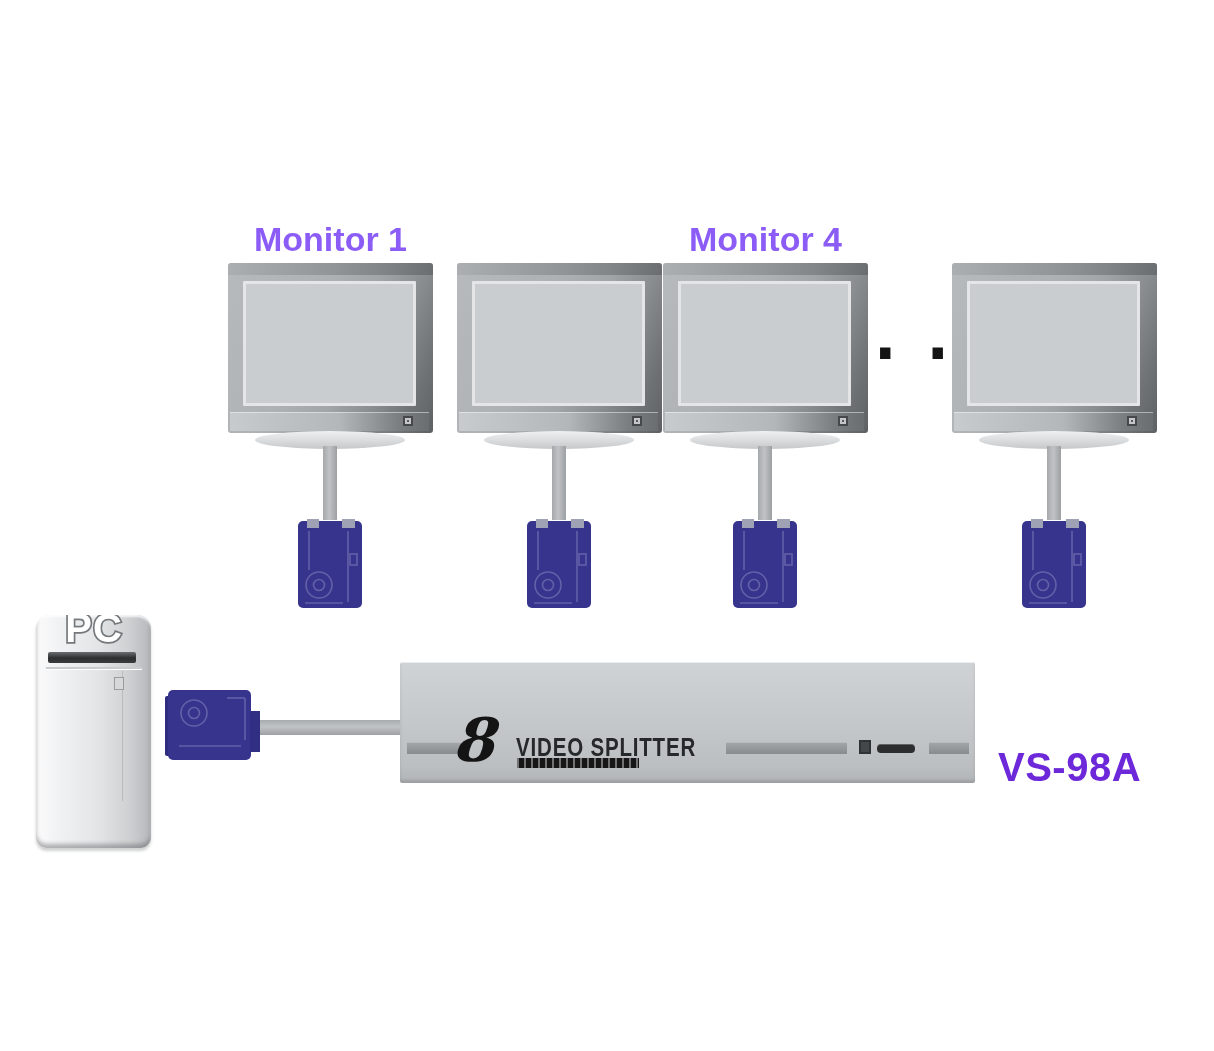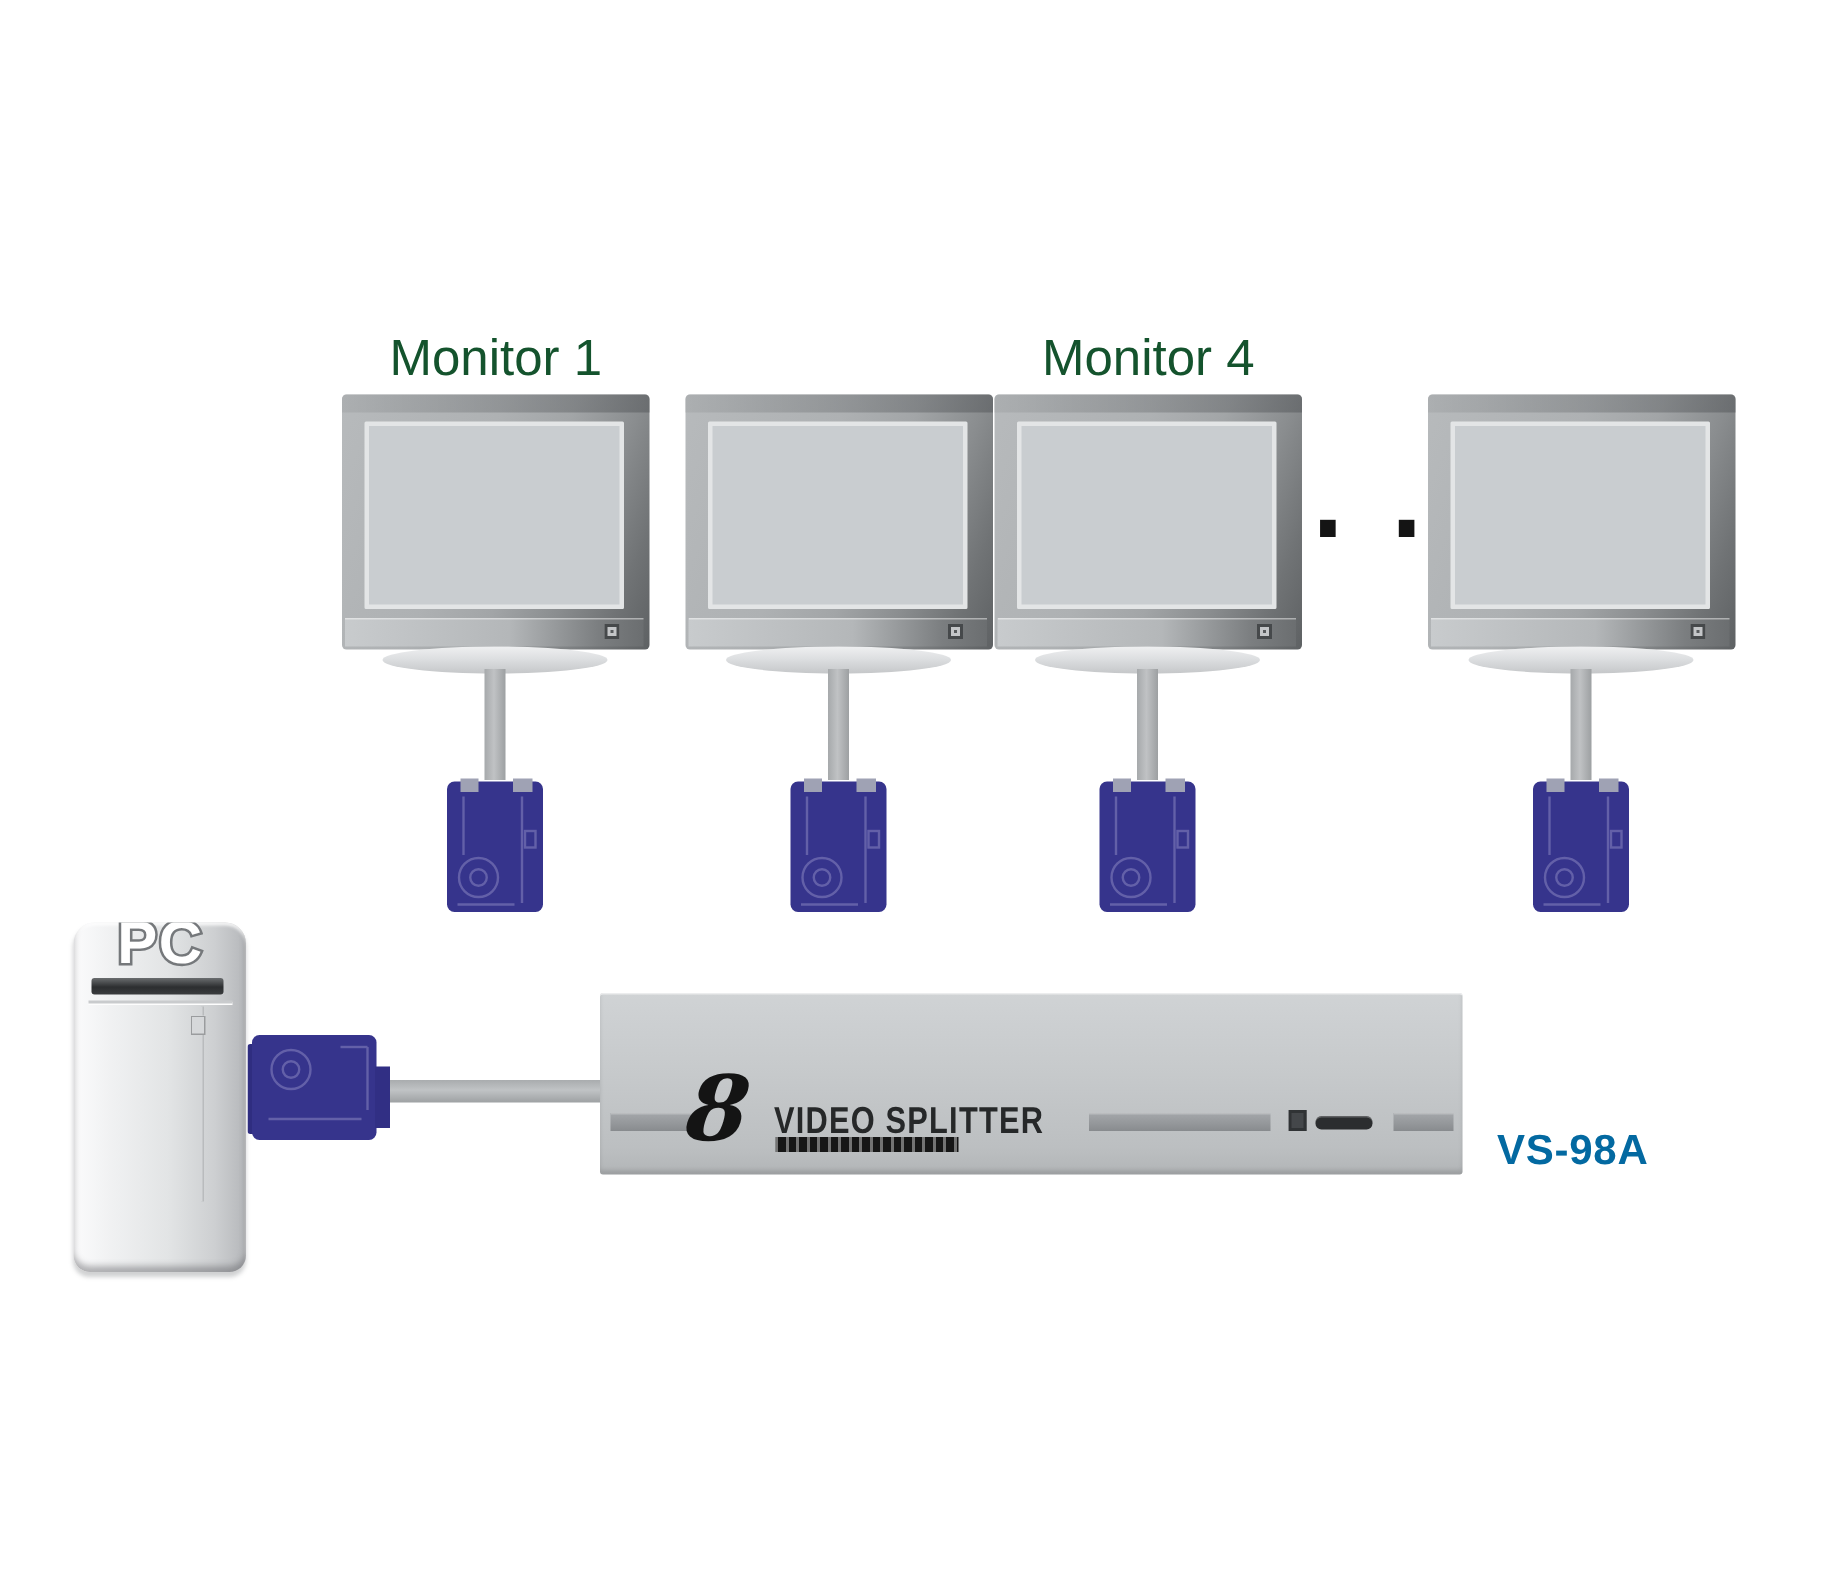--- a/index.html
+++ b/index.html
@@ -3,21 +3,21 @@
 <meta charset="utf-8">
 <style>
   html,body{margin:0;padding:0;background:#fff;}
   .canvas{position:relative;width:1214px;height:1051px;background:#ffffff;overflow:hidden;
           font-family:"Liberation Sans","DejaVu Sans",sans-serif;}
 
   
   .monitor{position:absolute;top:218px;width:205px;height:392px;}
   .m1{left:228px}.m2{left:457px}.m3{left:663px}.m4{left:952px}
   .m-label{position:absolute;top:0;left:0;width:205px;height:42px;line-height:42px;
-           text-align:center;font-size:34px;font-weight:400;color:#14532d;letter-spacing:0;}
+           text-align:center;font-size:34px;font-weight:700;color:#8b5cf6;letter-spacing:0;}
   .m-frame{position:absolute;top:45px;left:0;width:205px;height:170px;border-radius:3px;
            background:linear-gradient(112deg,#b7babc 0%,#aeb1b3 40%,#a2a5a7 58%,#8a8d8f 74%,#707375 88%,#5e6163 100%);}
   .m-frame::before{content:"";position:absolute;top:0;left:0;right:0;height:12px;border-radius:3px 3px 0 0;
            background:linear-gradient(to right,#a3a6a8,#54575a);opacity:.55;}
   .m-screen{position:absolute;top:18px;left:15px;right:17px;bottom:27px;
             background:#c9cdd0;border:3px solid #e3e5e6;border-radius:1px;}
   .m-chin{position:absolute;left:2px;right:4px;bottom:2px;height:19px;
           background:linear-gradient(to right,#c8cbcd 0%,#b4b7b9 55%,#7b7e80 85%,#6b6e70 100%);
           box-shadow:inset 0 1px 0 rgba(255,255,255,.45);}
   .m-btn{position:absolute;right:16px;top:4px;width:10px;height:10px;background:#585b5d;
@@ -27,21 +27,21 @@
   .m-cable{position:absolute;top:228px;left:95px;width:14px;height:74px;
            background:linear-gradient(to right,#a6a9ab,#c0c2c4 45%,#9da0a2);}
   .m-conn{position:absolute;top:300px;left:69px;width:66px;height:92px;}
 
   
   .dots{position:absolute;left:866px;top:305px;width:120px;height:80px;line-height:64px;
         font-size:64px;font-weight:700;letter-spacing:14px;color:#141414;
         font-family:"DejaVu Sans Mono","Liberation Mono",monospace;}
 
   
-  .pc{position:absolute;left:49px;top:615px;width:115px;height:233px;border-radius:14px 14px 11px 11px;
+  .pc{position:absolute;left:36px;top:615px;width:115px;height:233px;border-radius:14px 14px 11px 11px;
       background:linear-gradient(to right,#fbfbfc 0%,#f0f1f2 22%,#e2e4e5 55%,#cdcfd1 82%,#b5b7ba 100%);
       box-shadow:inset 0 -4px 4px rgba(90,92,95,.45), inset 0 2px 2px rgba(255,255,255,.8), 0 3px 3px rgba(120,122,125,.35);}
   .pc-slot{position:absolute;left:12px;top:37px;width:88px;height:11px;border-radius:2px;
            background:linear-gradient(to bottom,#6a6d6f,#2c2e30 55%,#3a3c3e);}
   .pc-groove{position:absolute;left:10px;top:52px;width:96px;height:2px;background:#c9cbcd;
              box-shadow:0 1px 0 #fdfdfd;}
   .pc-seam{position:absolute;left:84px;top:56px;width:2px;height:130px;background:#d4d6d8;
            box-shadow:1px 0 0 #b9bbbd;}
   .pc-btn{position:absolute;left:78px;top:62px;width:10px;height:13px;background:#d6d8da;
           box-shadow:inset 0 0 0 1px #9a9c9e;}
@@ -67,21 +67,21 @@
   .logo-text{position:absolute;left:116px;top:74px;width:260px;height:22px;line-height:22px;
              font-size:25px;font-weight:700;color:#262829;letter-spacing:1px;
              transform:scaleX(.82);transform-origin:left center;white-space:nowrap;}
   .fineprint{position:absolute;left:117px;top:96px;width:122px;height:10px;background:#161616;
              background-image:repeating-linear-gradient(90deg,rgba(255,255,255,.4) 0 2px,transparent 2px 7px);}
   .led{position:absolute;left:459px;top:78px;width:12px;height:14px;background:#44474a;
        box-shadow:inset 0 0 0 2px #303335;}
   .switch{position:absolute;left:477px;top:82px;width:38px;height:9px;border-radius:4px;background:#2b2d2f;
           box-shadow:inset 0 1px 0 rgba(255,255,255,.25);}
   .model{position:absolute;left:998px;top:746px;width:200px;height:42px;line-height:42px;
-         font-size:28px;font-weight:700;color:#0369a1;letter-spacing:.5px;}
+         font-size:40px;font-weight:700;color:#6d28d9;letter-spacing:.5px;}
 </style>
 </head>
 <body>
 
 <div class="canvas">
 
   <div class="monitor m1">
     <div class="m-label">Monitor 1</div>
     <div class="m-frame">
       <div class="m-screen"></div>

